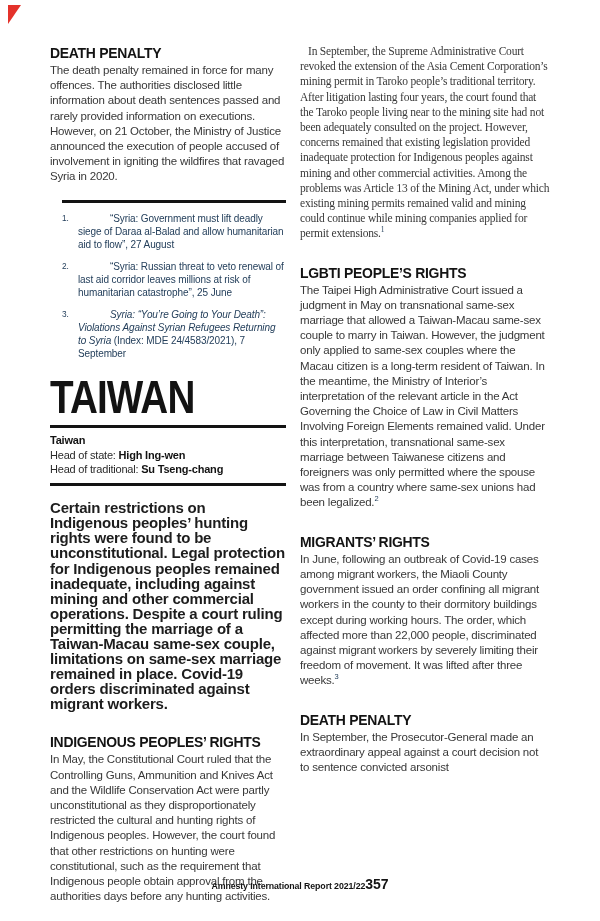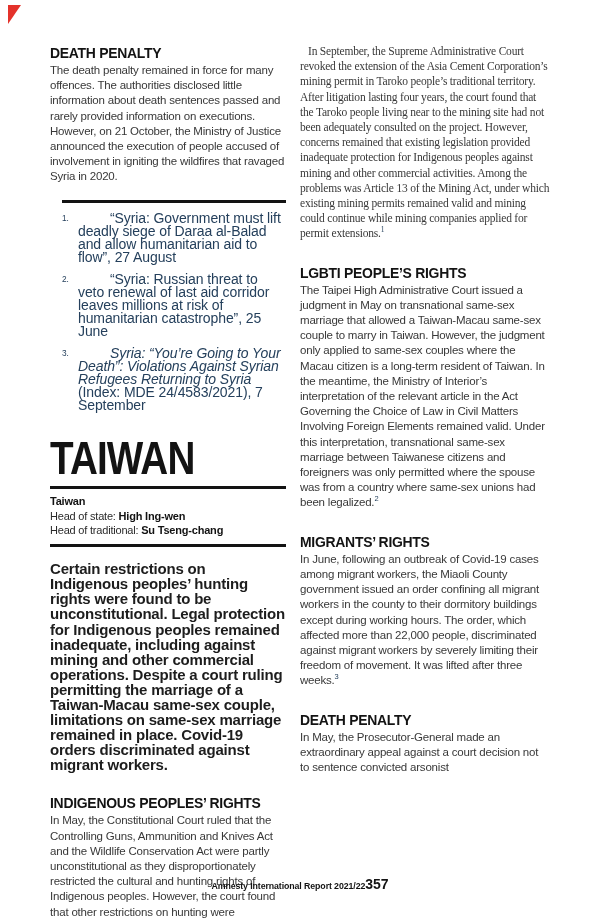--- a/index.html
+++ b/index.html
@@ -36,24 +36,24 @@
     transform:scaleX(0.93);transform-origin:0 50%;
     white-space:nowrap;
   }
   .section{margin-top:22px;}
   .section.first{margin-top:0;}
   
   .footnotes{margin-top:15px;padding-left:12px;}
   .fn-rule{height:3px;background:#131313;margin-bottom:9px;}
   .fn{display:flex;margin-bottom:9px;color:#25405c;}
   .fn-num{flex:none;width:16px;font-size:8.3px;line-height:13px;}
-  .fn-text{flex:1;font-size:14px;line-height:13px;letter-spacing:-0.1px;}
+  .fn-text{flex:1;font-size:10px;line-height:13px;letter-spacing:-0.1px;}
   .fn-text em{font-style:italic;margin-left:32px;}
   
-  .country-header{margin-top:27px;}
+  .country-header{margin-top:18px;}
   h1.country{
     margin:0;
     font-size:46px;font-weight:bold;color:#131313;
     line-height:38px;letter-spacing:-1px;
     transform:scaleX(0.84);transform-origin:0 50%;
     white-space:nowrap;
   }
   .rule{height:3.5px;background:#131313;}
   .rule.top{margin-top:9px;}
   .meta{padding:5px 0 6px 0;}
@@ -137,21 +137,21 @@
         <p class="body"><span>The Taipei High Administrative Court issued a judgment in May on transnational same-sex marriage that allowed a Taiwan-Macau same-sex couple to marry in Taiwan. However, the judgment only applied to same-sex couples where the Macau citizen is a long-term resident of Taiwan. In the meantime, the Ministry of Interior’s interpretation of the relevant article in the Act Governing the Choice of Law in Civil Matters Involving Foreign Elements remained valid. Under this interpretation, transnational same-sex marriage between Taiwanese citizens and foreigners was only permitted where the spouse was from a country where same-sex unions had been legalized.</span><sup class="ref">2</sup></p>
       </div>
 
       <div class="section">
         <h2 class="sec">MIGRANTS’ RIGHTS</h2>
         <p class="body"><span>In June, following an outbreak of Covid-19 cases among migrant workers, the Miaoli County government issued an order confining all migrant workers in the county to their dormitory buildings except during working hours. The order, which affected more than 22,000 people, discriminated against migrant workers by severely limiting their freedom of movement. It was lifted after three weeks.</span><sup class="ref">3</sup></p>
       </div>
 
       <div class="section">
         <h2 class="sec">DEATH PENALTY</h2>
-        <p class="body">In May, the Prosecutor-General made an extraordinary appeal against a court decision not to sentence convicted arsonist</p>
+        <p class="body">In September, the Prosecutor-General made an extraordinary appeal against a court decision not to sentence convicted arsonist</p>
       </div>
 
     </div>
   </div>
 
   <div class="footer">
     <span class="footer-left">Amnesty International Report 2021/22</span>
     <span class="footer-right">357</span>
   </div>
 

